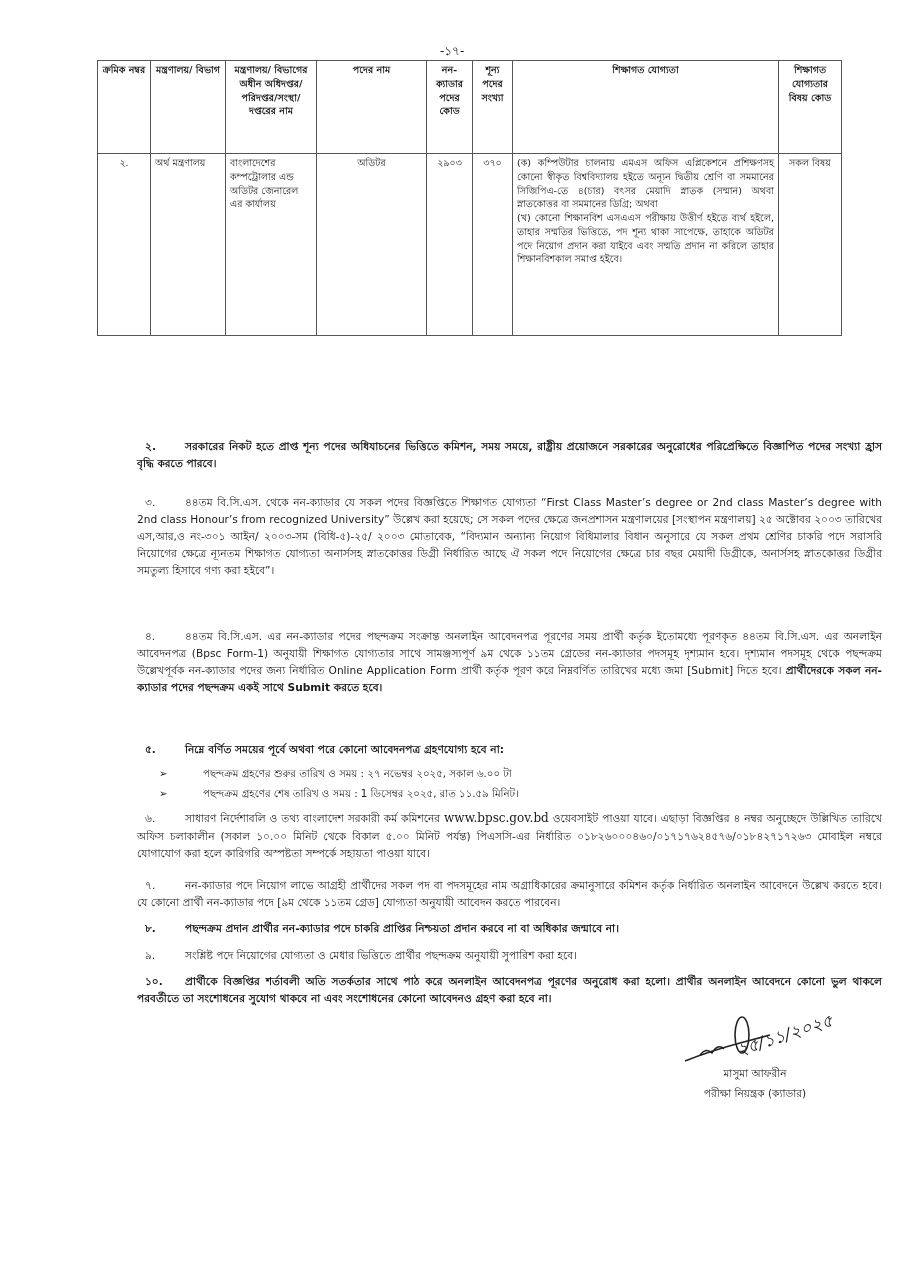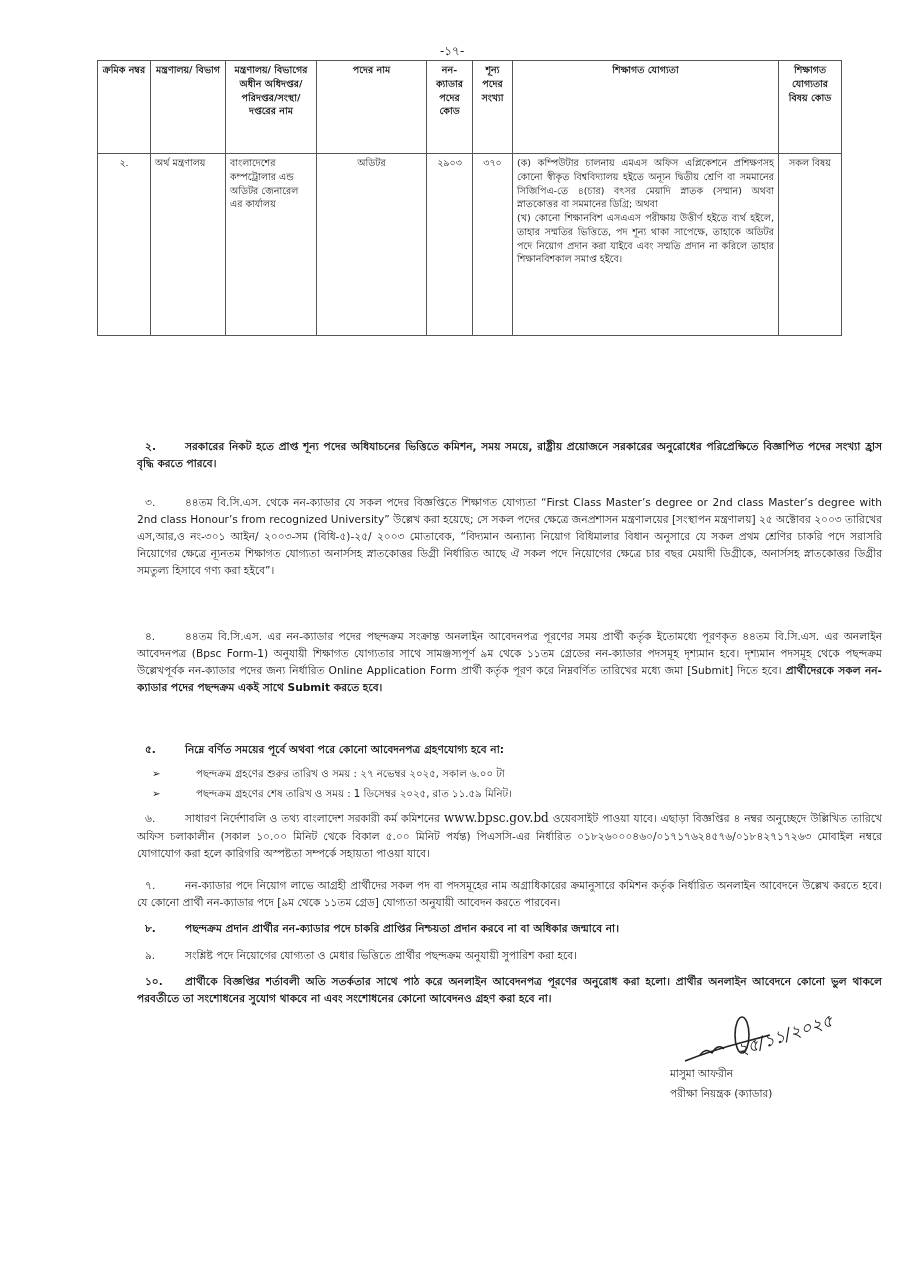--- a/index.html
+++ b/index.html
@@ -12,23 +12,23 @@
          padding:2px 4px; font-weight:normal; }
   table.posts th { text-align:center; font-weight:bold; height:88px; }
   .c1{width:44px} .c2{width:66px} .c3{width:82px} .c4{width:101px}
   .c5{width:37px} .c6{width:31px} .c7{width:257px} .c8{width:54px}
   .center { text-align:center; }
   .just { text-align:justify; }
   .bold { font-weight:bold; }
   .para { position:absolute; left:97px; width:745px; font-size:10.6px;
           line-height:1.6; text-align:justify;margin-left:40px; }
   .num { display:inline-block; width:48px; text-indent:8px; }
-  .bullet-row { position:absolute; left:152px; font-size:10.2px; }
+  .bullet-row { position:absolute; left:159px; font-size:10.2px; }
   .bullet-row .arrow { display:inline-block; width:44px; }
-  .sig { position:absolute; left:670px; width:170px; text-align:left; font-size:10.5px; }
+  .sig { position:absolute; left:670px; width:170px; text-align:center; font-size:10.5px; }
   .sig-scribble { position:absolute; left:680px; top:1013px; width:140px; height:55px; }
   .sig-date { position:absolute; left:735px; top:1022px; font-size:17px; font-style:italic;
               transform:rotate(-18deg); font-family:"DejaVu Serif", serif; }
 </style>
 </head>
 <body>
 
 <div class="page-no">-১৭-</div>
 
 <table class="posts">

